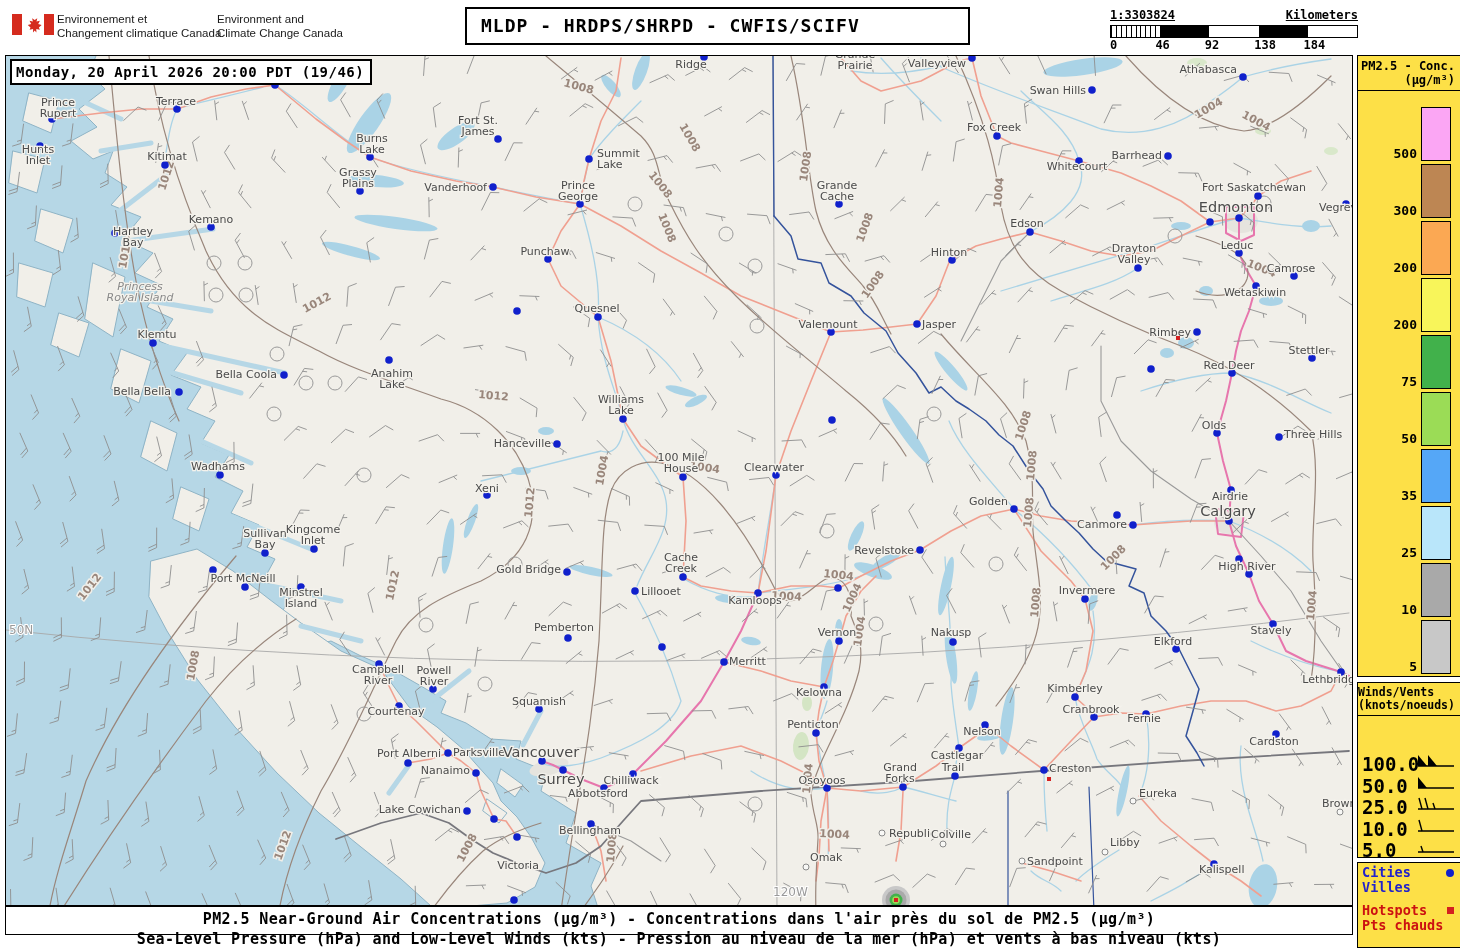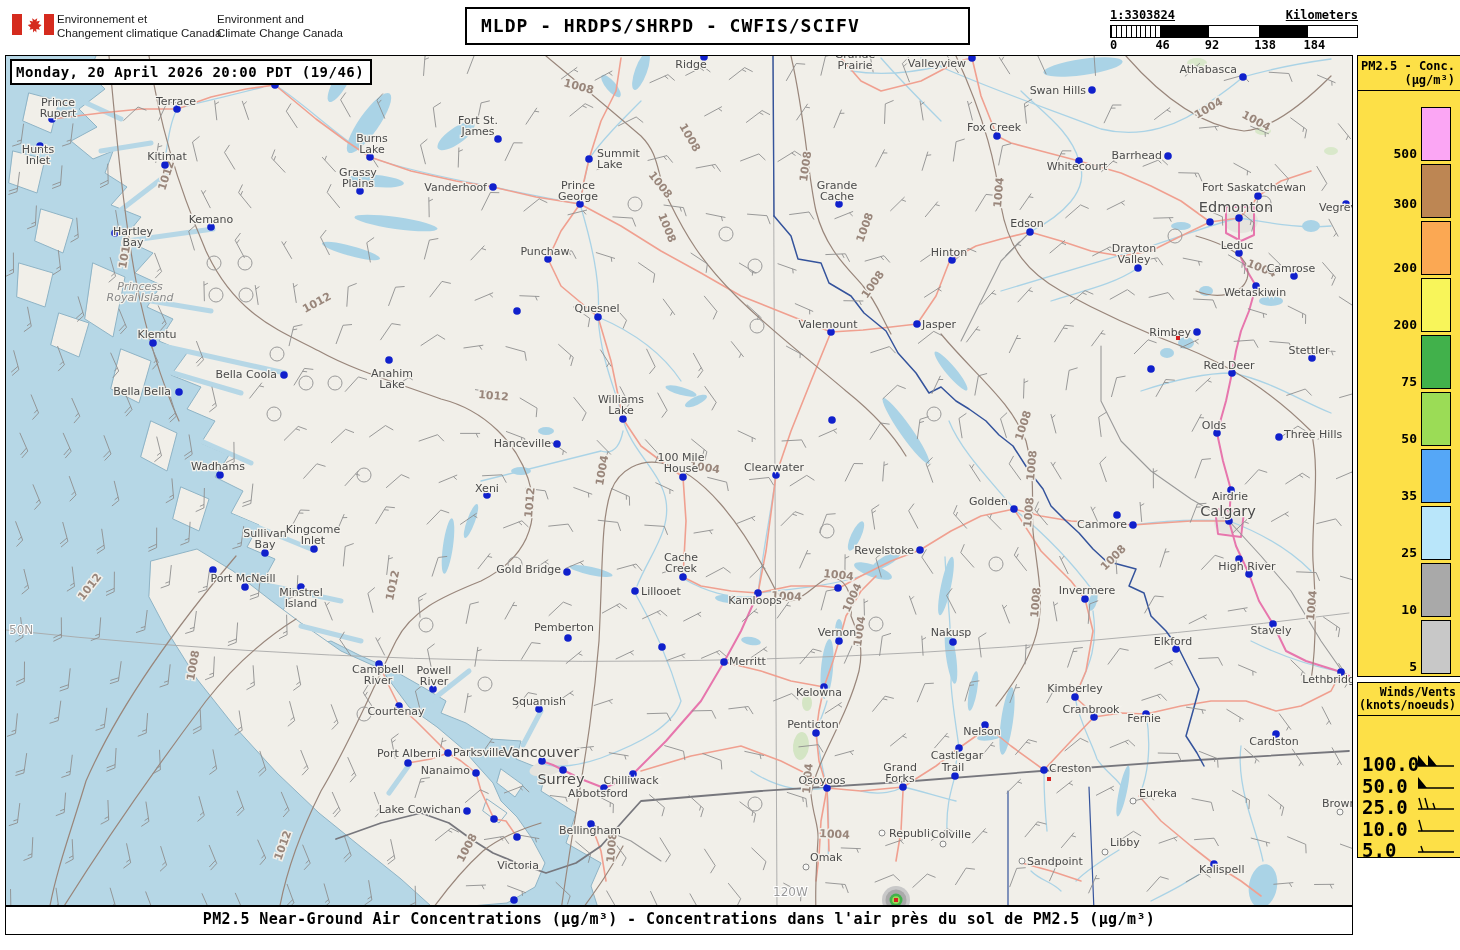--- a/index.html
+++ b/index.html
@@ -36,21 +36,21 @@
   
   .side-box { position:absolute; left:1357px; width:104px; background:#fde047; border:1.5px solid #000; }
   #pm-box { top:55px; height:622px; }
   #pm-title { text-align:right; padding:3px 5px 0 0; font-family:"DejaVu Sans Mono", monospace;
     font-weight:bold; font-size:12px; line-height:14px; border-bottom:0; }
   #pm-rule, #wind-rule { border-top:1.5px solid #000; margin-top:3px; }
   .pm-swatch { position:absolute; left:63px; width:30px; height:54px; border:1px solid #000; }
   .pm-label { position:absolute; right:43px; font-family:"DejaVu Sans Mono", monospace;
     font-weight:bold; font-size:13px; }
   #wind-box { top:682px; height:176px; }
-  #wind-title { text-align:right; padding:3px 4px 0 0; font-family:"DejaVu Sans Mono", monospace;
+  #wind-title { text-align:left; padding:3px 4px 0 0; font-family:"DejaVu Sans Mono", monospace;
     font-weight:bold; font-size:11.5px; line-height:13px; }
   .wind-row { position:absolute; left:0; width:100%; height:20px; }
   .wind-label { position:absolute; left:4px; top:2px; font-family:"DejaVu Sans Mono", monospace;
     font-weight:bold; font-size:19px; }
   .wind-glyph { position:absolute; right:4px; top:1px; }
   #marker-box { top:862px; height:86px; padding:2px 4px; font-family:"DejaVu Sans Mono", monospace;
     font-weight:bold; font-size:13.5px; line-height:14.5px; }
   .mk-row { position:relative; }
   .mk-dot { position:absolute; right:2px; top:4px; width:8px; height:8px; border-radius:50%; }
   .mk-sq  { position:absolute; right:2px; top:4px; width:7px; height:7px; }
@@ -596,21 +596,21 @@
   <div class="side-box" id="pm-box">
     <div id="pm-title">
       <div>PM2.5 - Conc.</div>
       <div>(µg/m³)</div>
     </div>
     <div id="pm-rule"></div>
     <div id="pm-items">
         <div class="pm-swatch" style="top: 51px; background: rgb(251, 166, 244);"></div>
         <div class="pm-label" style="top: 90px;">500</div>
         <div class="pm-swatch" style="top: 108px; background: rgb(189, 134, 83);"></div>
-        <div class="pm-label" style="top: 140px;">300</div>
+        <div class="pm-label" style="top: 147px;">300</div>
         <div class="pm-swatch" style="top: 165px; background: rgb(251, 168, 83);"></div>
         <div class="pm-label" style="top: 204px;">200</div>
         <div class="pm-swatch" style="top: 222px; background: rgb(248, 245, 90);"></div>
         <div class="pm-label" style="top: 261px;">200</div>
         <div class="pm-swatch" style="top: 279px; background: rgb(65, 177, 75);"></div>
         <div class="pm-label" style="top: 318px;">75</div>
         <div class="pm-swatch" style="top: 336px; background: rgb(155, 220, 86);"></div>
         <div class="pm-label" style="top: 375px;">50</div>
         <div class="pm-swatch" style="top: 393px; background: rgb(85, 167, 247);"></div>
         <div class="pm-label" style="top: 432px;">35</div>
@@ -664,18 +664,36 @@
         <div class="wind-row" style="top: 154px;">
           <span class="wind-label">5.0</span>
           <svg width="40" height="18" class="wind-glyph">
             <path d="M2,14 L38,14" stroke="#000" stroke-width="1.4" fill="none"></path>
             <path d="M7,14 L5,8" stroke="#000" stroke-width="1.4"></path>
           </svg>
         </div>
       </div>
   </div>
 
+  <div class="side-box" id="marker-box">
+    <div class="mk-row" style="color:#2222cc">
+      <span>Cities</span>
+      <span class="mk-dot" id="mk-city-dot" style="background: rgb(16, 32, 204);"></span>
+    </div>
+    <div class="mk-row" style="color:#2222cc">
+      <span>Villes</span>
+    </div>
+    <div id="mk-gap"></div>
+    <div class="mk-row" style="color:#cc1111">
+      <span>Hotspots</span>
+      <span class="mk-sq" id="mk-hot-sq" style="background: rgb(212, 32, 32);"></span>
+    </div>
+    <div class="mk-row" style="color:#cc1111">
+      <span>Pts chauds</span>
+    </div>
+  </div>
 
   <div id="caption-box">
     <div>PM2.5 Near-Ground Air Concentrations (µg/m³) - Concentrations dans l'air près du sol de PM2.5 (µg/m³)</div>
+    <div>Sea-Level Pressure (hPa) and Low-Level Winds (kts) - Pression au niveau de la mer (hPa) et vents à bas niveau (kts)</div>
   </div>
 
 </div>
 
 </body></html>

